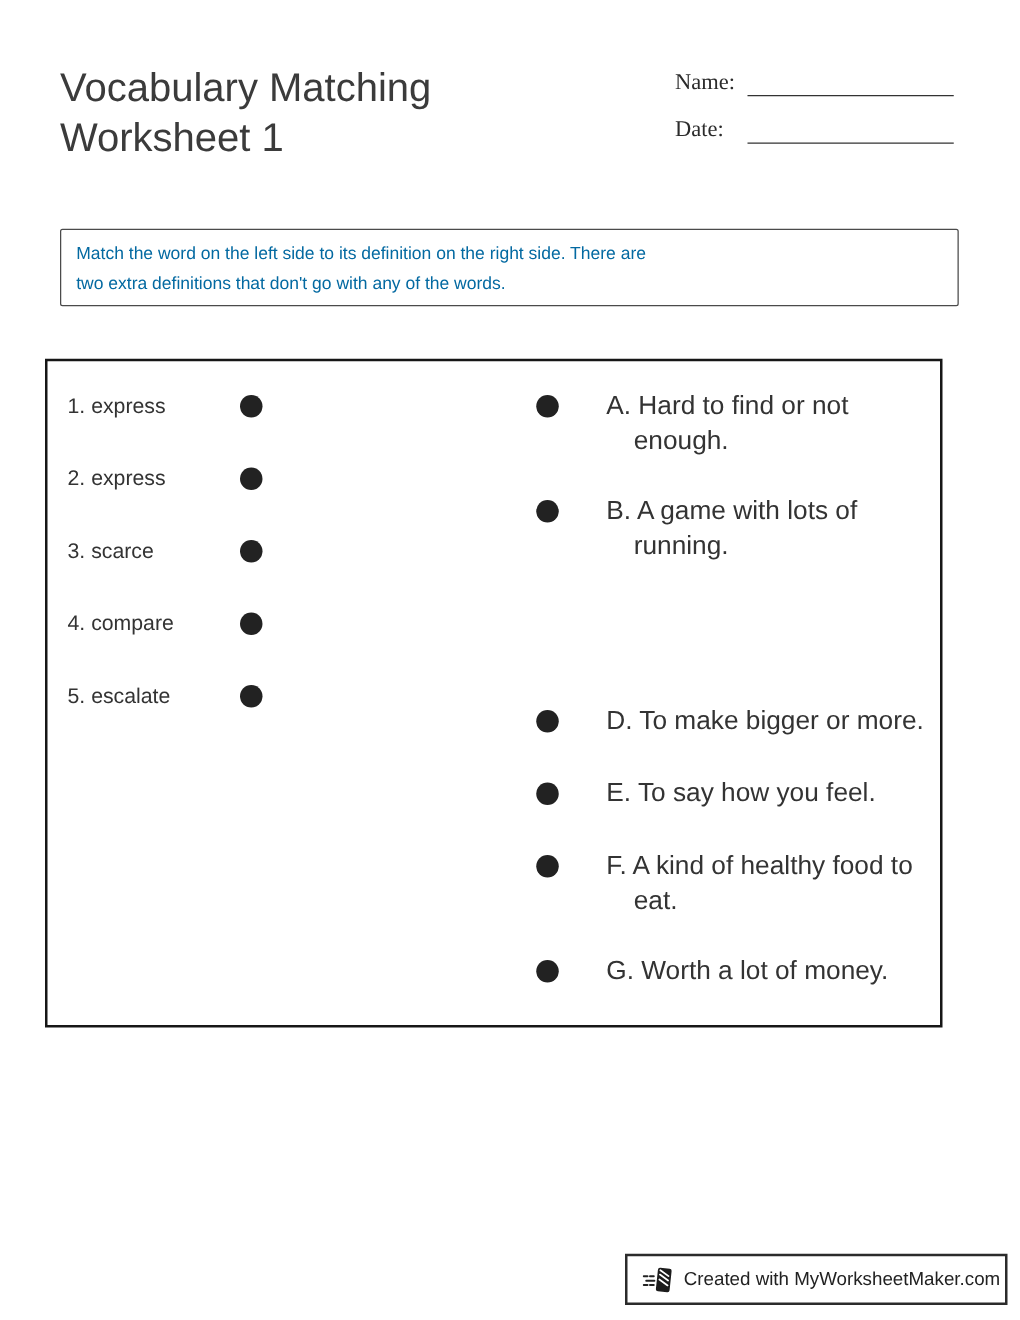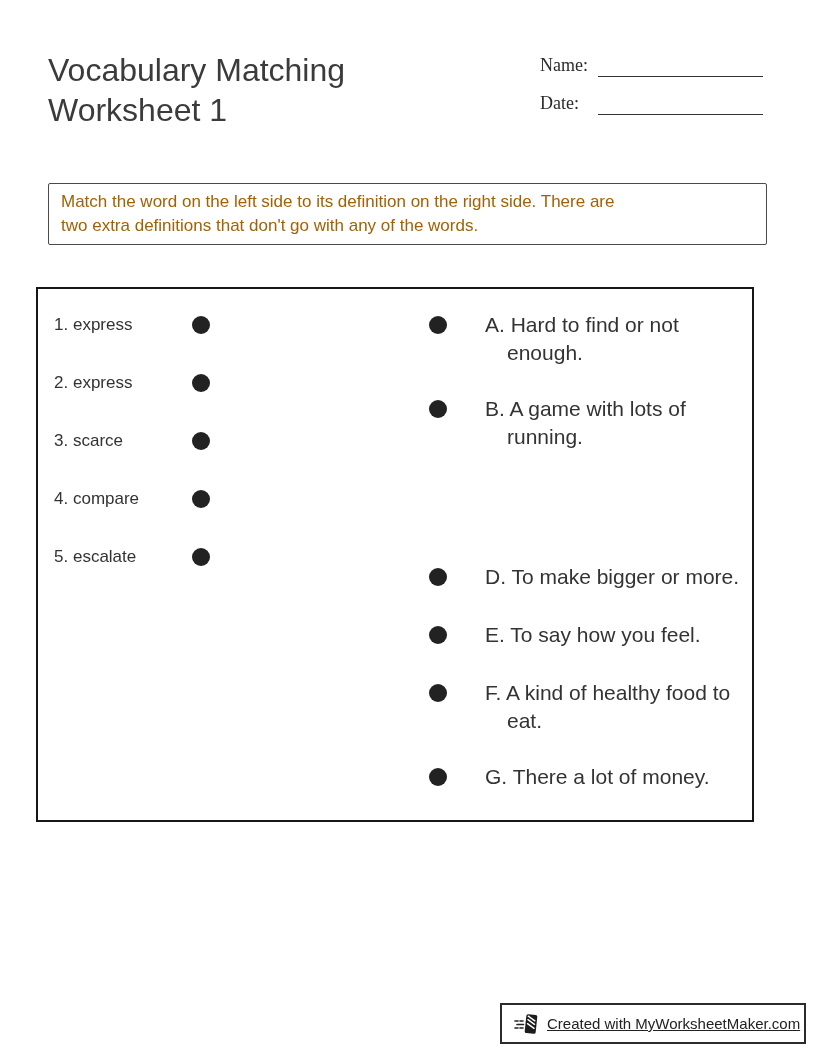--- a/index.html
+++ b/index.html
@@ -55,23 +55,23 @@
   
   .instructions-box {
     position: absolute;
     left: 48px;
     top: 183px;
     width: 719px;
     height: 62px;
     border: 1.5px solid #4a4a4a;
     border-radius: 2px;
     padding: 6px 12px;
-    font-size: 17px;
+    font-size: 14px;
     line-height: 24px;
-    color: #a16207;
+    color: #0369a1;
     white-space: pre-line;
   }
 
   
   .match-box {
     position: absolute;
     left: 36px;
     top: 287px;
     width: 718px;
     height: 535px;
@@ -120,21 +120,20 @@
     border: 2px solid #2b2b2b;
     display: flex;
     align-items: center;
     padding: 0 10px 0 12px;
   }
   .footer-icon { flex: 0 0 auto; margin-right: 7px; display: inline-flex; }
   .footer-text {
     font-size: 15px;
     color: #222222;
     white-space: nowrap;
-    text-decoration: underline;
   }
 </style>
 </head>
 <body>
 
 <div class="page">
 
   <div class="title">Vocabulary Matching
 Worksheet 1</div>
 
@@ -191,21 +190,21 @@
       <span class="dot"></span>
       <div class="def-content"><span>E.</span> <span>To say how you feel.</span></div>
     </div>
     <div class="def-row" style="top:390px">
       <span class="dot"></span>
       <div class="def-content"><span>F.</span> <span>A kind of healthy food to
 eat.</span></div>
     </div>
     <div class="def-row" style="top:474px">
       <span class="dot"></span>
-      <div class="def-content"><span>G.</span> <span>There a lot of money.</span></div>
+      <div class="def-content"><span>G.</span> <span>Worth a lot of money.</span></div>
     </div>
 
   </div>
 
   <div class="footer-box">
     <span class="footer-icon">
       <svg width="26" height="26" viewBox="0 0 26 26">
         <g stroke="#222222" stroke-width="1.6" stroke-linecap="round">
           <line x1="1" y1="10" x2="4" y2="10"></line>
           <line x1="6" y1="10" x2="9" y2="10"></line>

